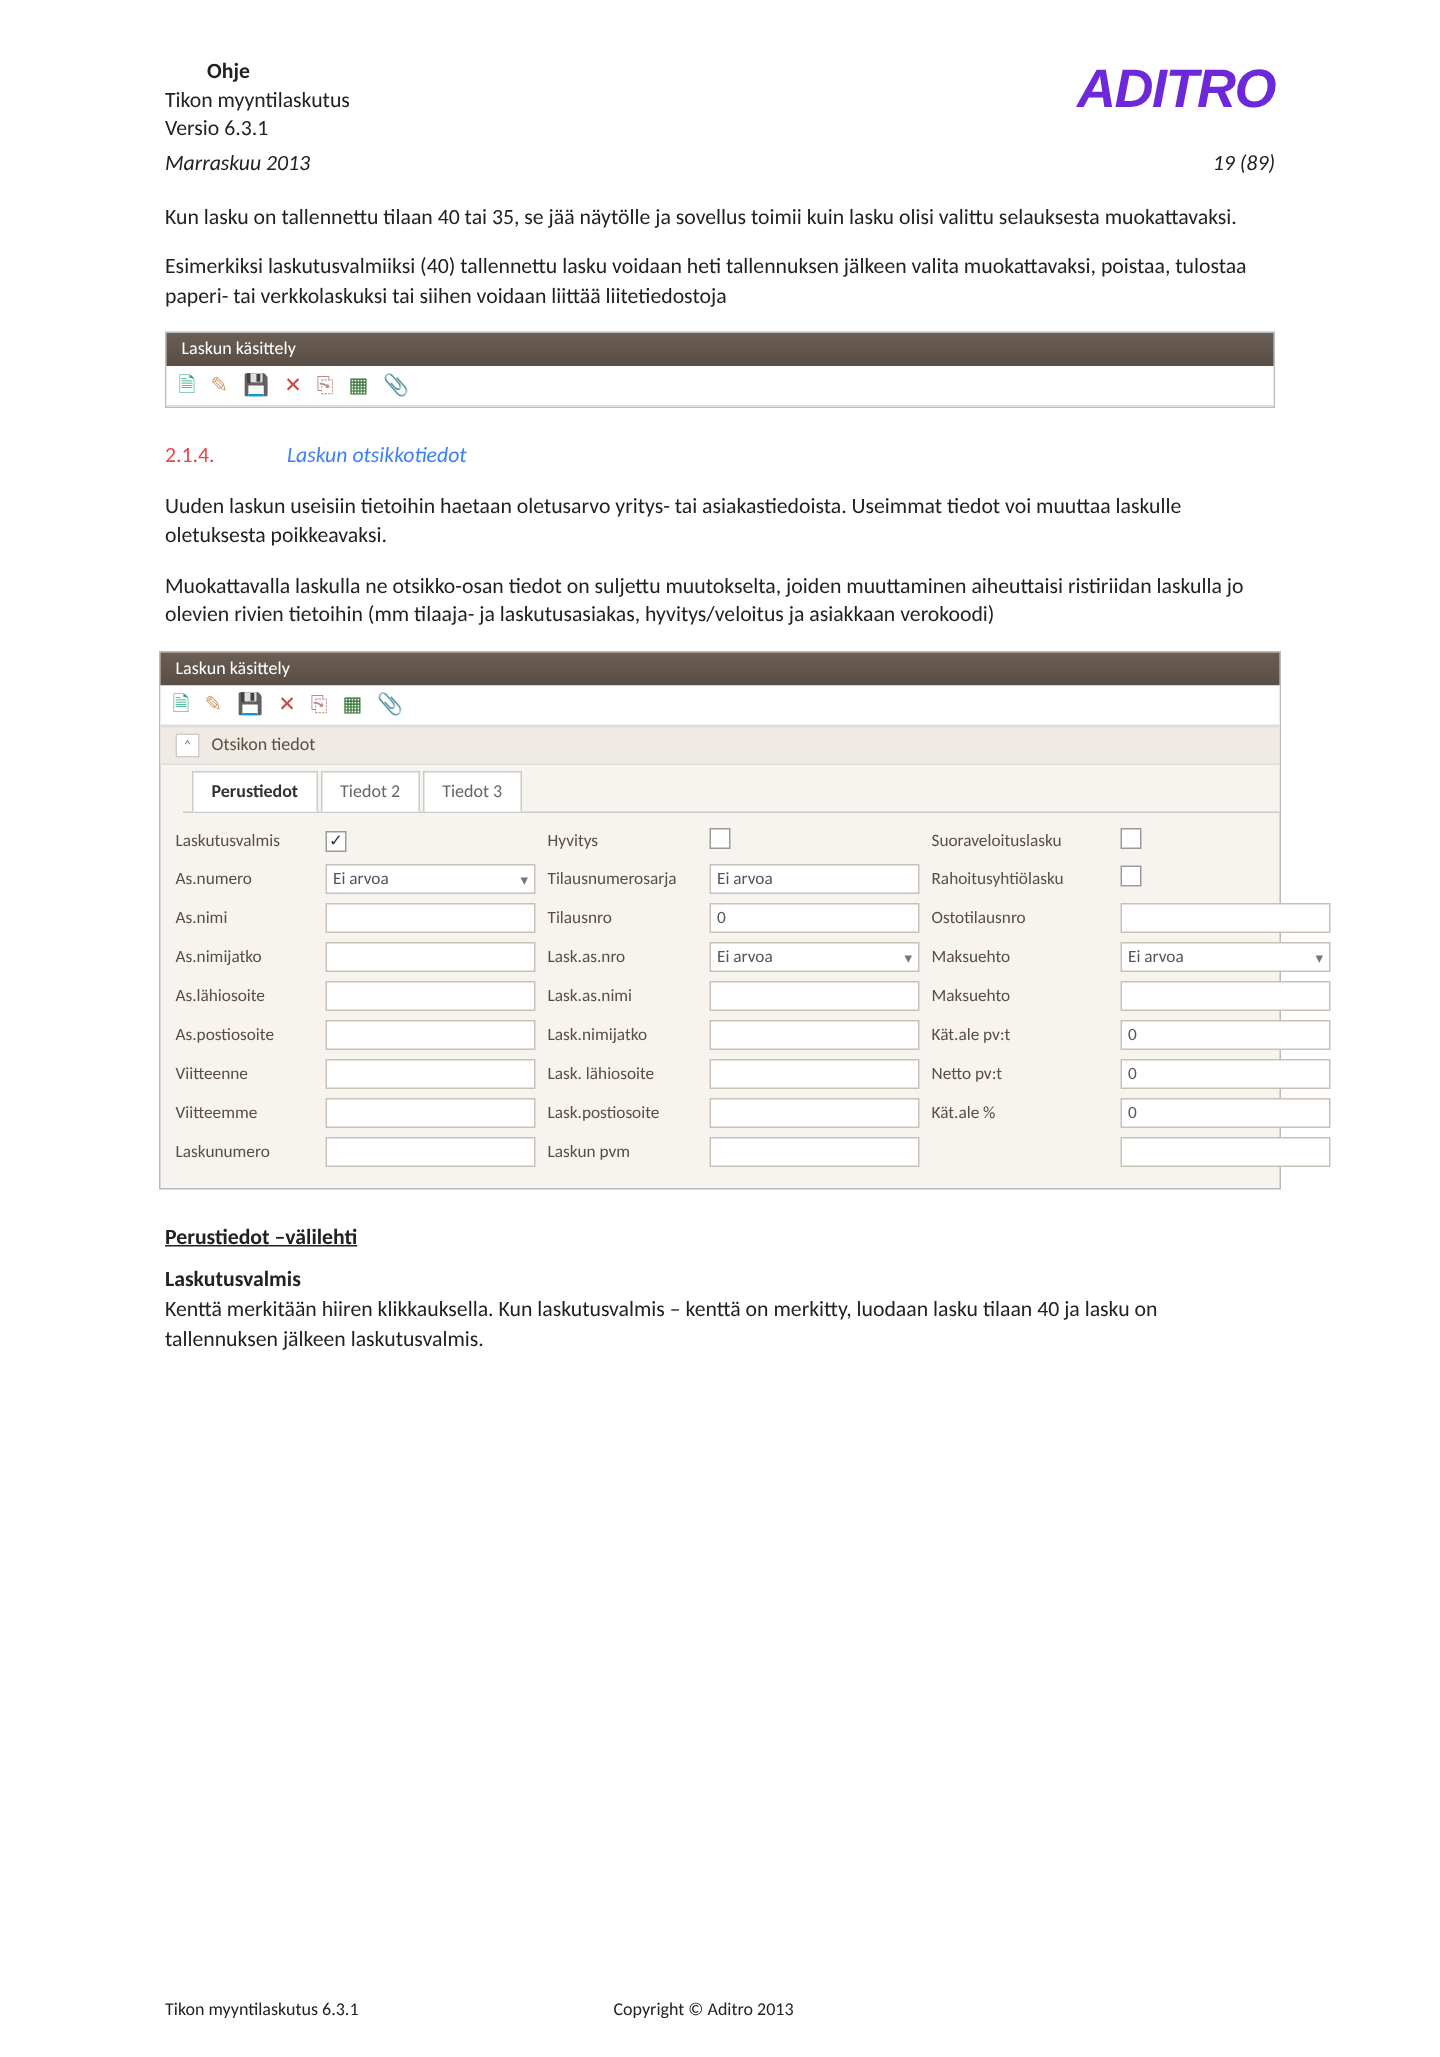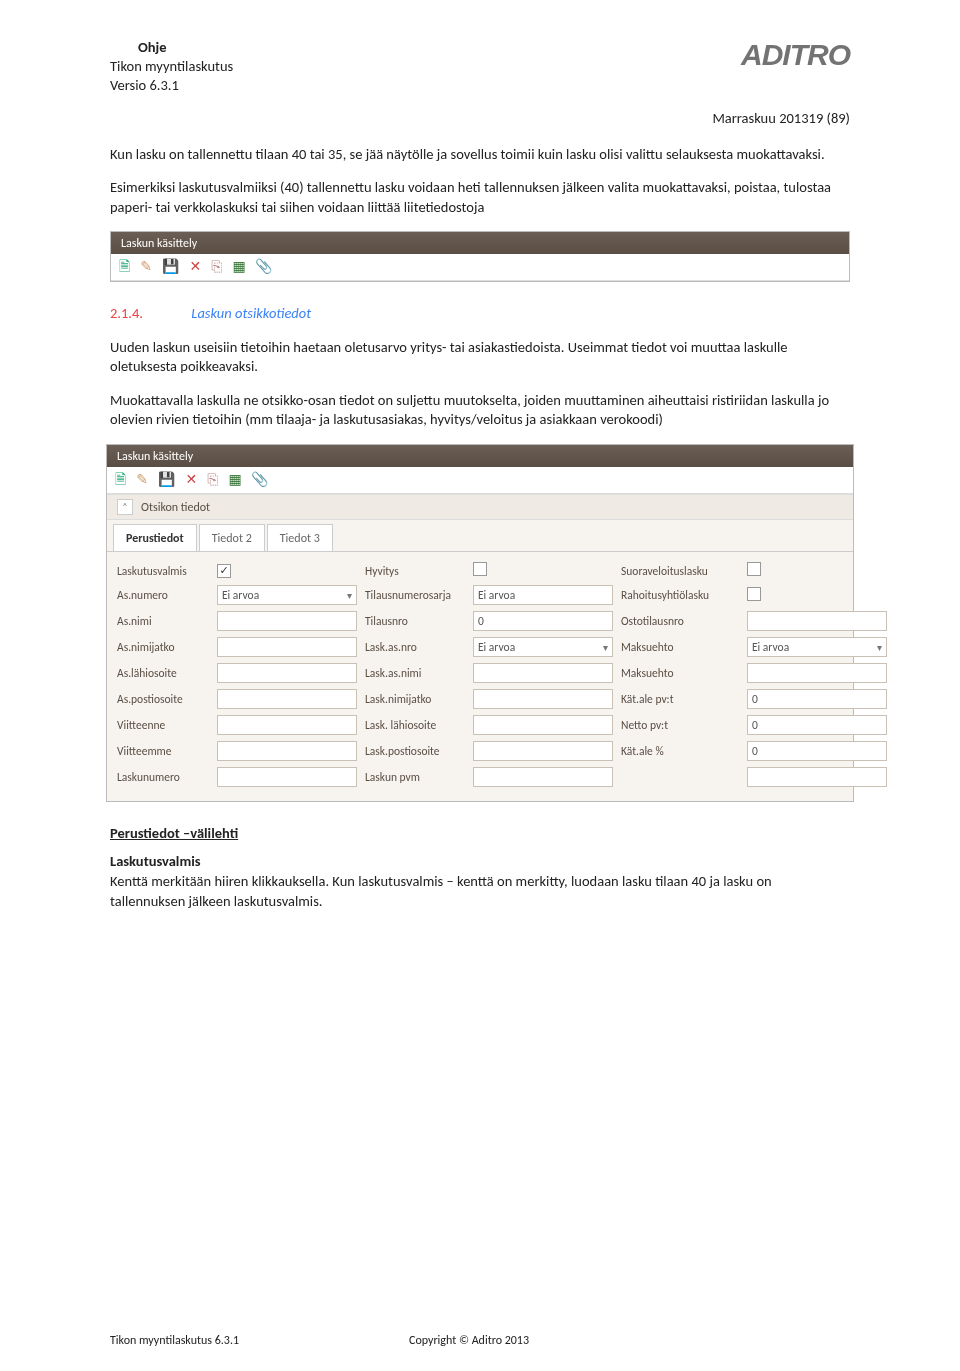--- a/index.html
+++ b/index.html
@@ -20,32 +20,33 @@
   .hdr {
     position: relative;
     margin-bottom: 18px;
   }
   .hdr-left {
     font-size: 14.5px;
     line-height: 1.3;
   }
   .hdr-left b { font-weight: bold; margin-left: 28px; }
   .hdr-row2 {
-    margin-top: 14px;
-    display: flex;
-    justify-content: flex-end;
+    margin-top: 4px;
+    display: flex;
+    justify-content: space-between;
+    font-style: italic;
   }
   .logo {
     position: absolute;
     right: 0;
     top: 0;
     font-family: Arial, sans-serif;
     font-weight: 900;
-    font-size: 30px;
-    color: #737373;
+    font-size: 36px;
+    color: #6d28d9;
     letter-spacing: -1px;
     font-style: italic;
   }
   p { margin: 0 0 14px 0; line-height: 1.35; }
   .sectno { color: #ef4444; display: inline-block; width: 78px; }
   .secttitle { color: #3b82f6; font-style: italic; }
   .panel {
     border: 1px solid #bbb;
     background: #f7f4f0;
     margin: 6px 0 22px 0;
@@ -86,20 +87,21 @@
   .chev {
     display:inline-block;width:14px;height:14px;border:1px solid #ccc;background:#fff;
     text-align:center;font-size:10px;line-height:14px;color:#777;
   }
   .tabs {
     display: flex;
     background: #f7f4f0;
     padding: 0 6px;
     border-bottom: 1px solid #ccc;
     font-size: 12px;
+    margin-left: 15px;
   }
   .tab {
     padding: 6px 12px;
     border: 1px solid #ccc;
     border-bottom: none;
     background: #fff;
     margin-right: 2px;
     margin-top: 4px;
     color: #333;
   }

